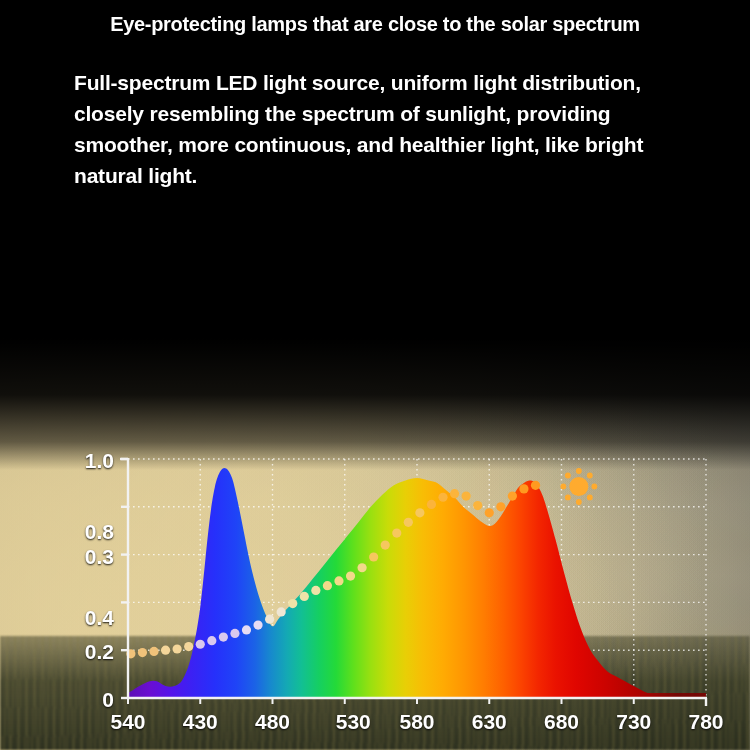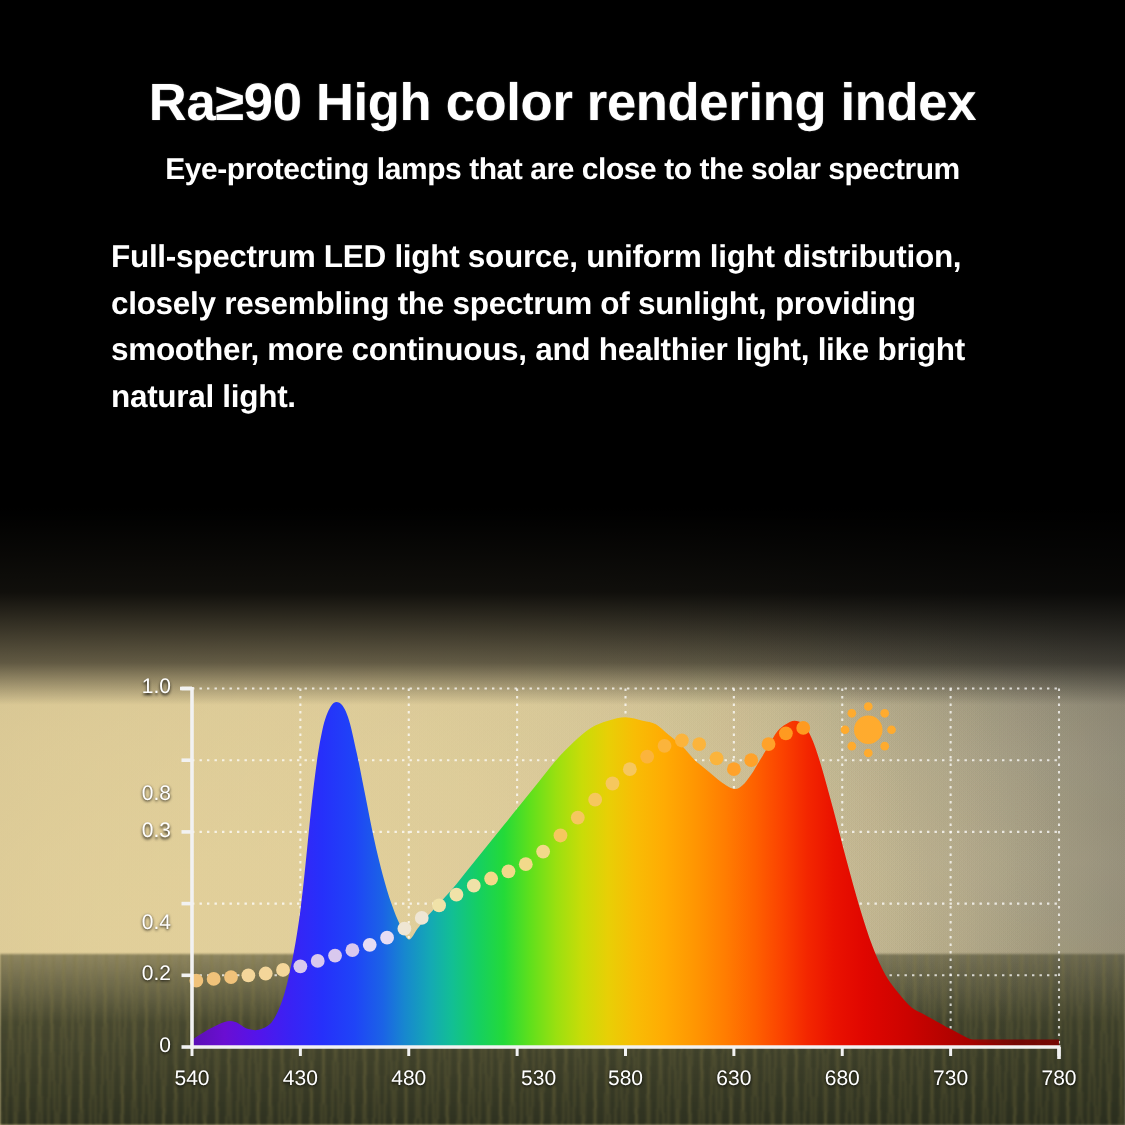--- a/index.html
+++ b/index.html
@@ -88,37 +88,36 @@
   .body-copy{
     margin:0;padding:31px 0 0 0;
     width:600px;margin-left:74px;
     color:#ffffff;font-size:21px;font-weight:700;line-height:31px;
     letter-spacing:-.2px;text-align:left;
   }
 
   
   .chart{position:absolute;left:0;top:0;width:750px;height:750px;z-index:6;}
   .ytick,.xtick{
-    position:absolute;color:#ffffff;font-size:14px;font-weight:400;
+    position:absolute;color:#ffffff;font-size:21px;font-weight:700;
     text-shadow:0 1px 2px rgba(0,0,0,.9);
   }
   .ytick{text-align:right;width:46px;}
   .xtick{text-align:center;width:52px;}
 </style>
 </head>
 <body>
 
 <div id="stage">
 
   <div class="bg-photo"></div>
   <div class="bg-grass"></div>
   <div class="bg-topfade"></div>
 
   <div class="textwrap">
-    <h1 class="headline">Ra≥90 High color rendering index</h1>
     <h2 class="subhead">Eye-protecting lamps that are close to the solar spectrum</h2>
     <p class="body-copy">Full-spectrum LED light source, uniform light distribution, closely resembling the spectrum of sunlight, providing smoother, more continuous, and healthier light, like bright natural light.</p>
   </div>
 
   <div class="chart">
     <svg id="chart-svg" width="750" height="750" viewBox="0 0 750 750" style="position:absolute;left:0;top:0;">
         <defs>
           <linearGradient id="spec" x1="128" y1="0" x2="677.1" y2="0" gradientUnits="userSpaceOnUse">
             <stop offset="0%" stop-color="#5b10b4"></stop>
             <stop offset="3.9473684210526314%" stop-color="#6a0ed2"></stop>

